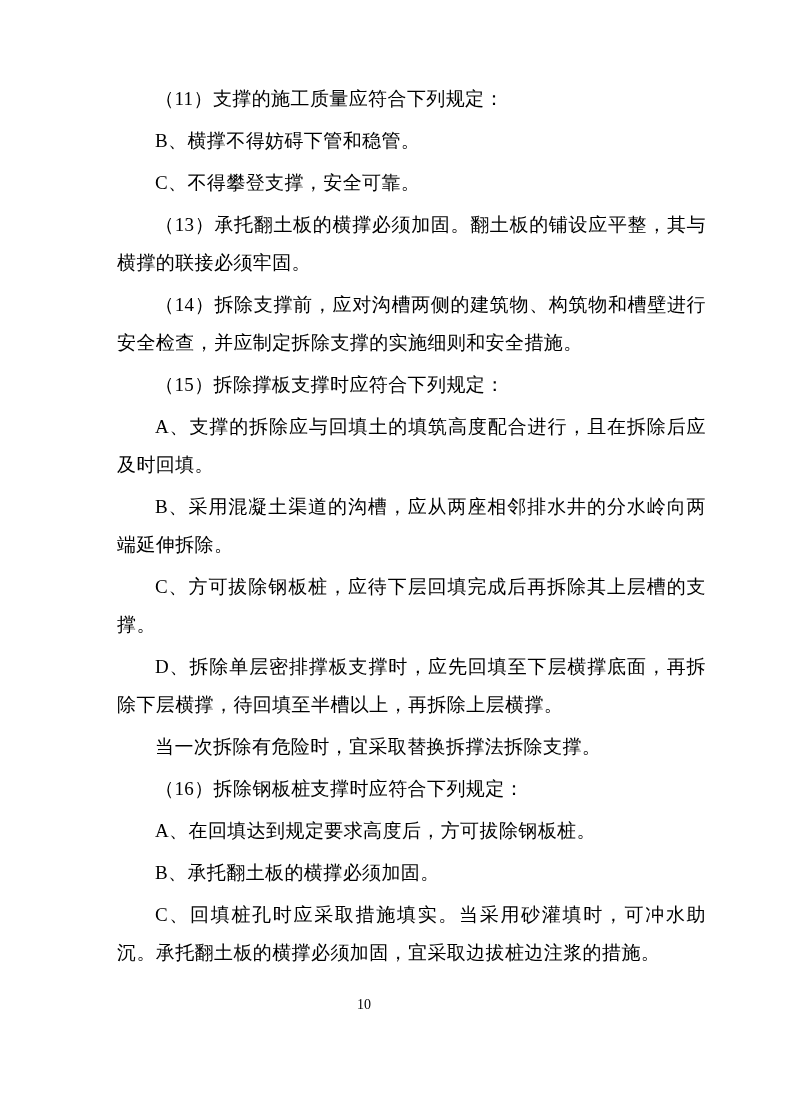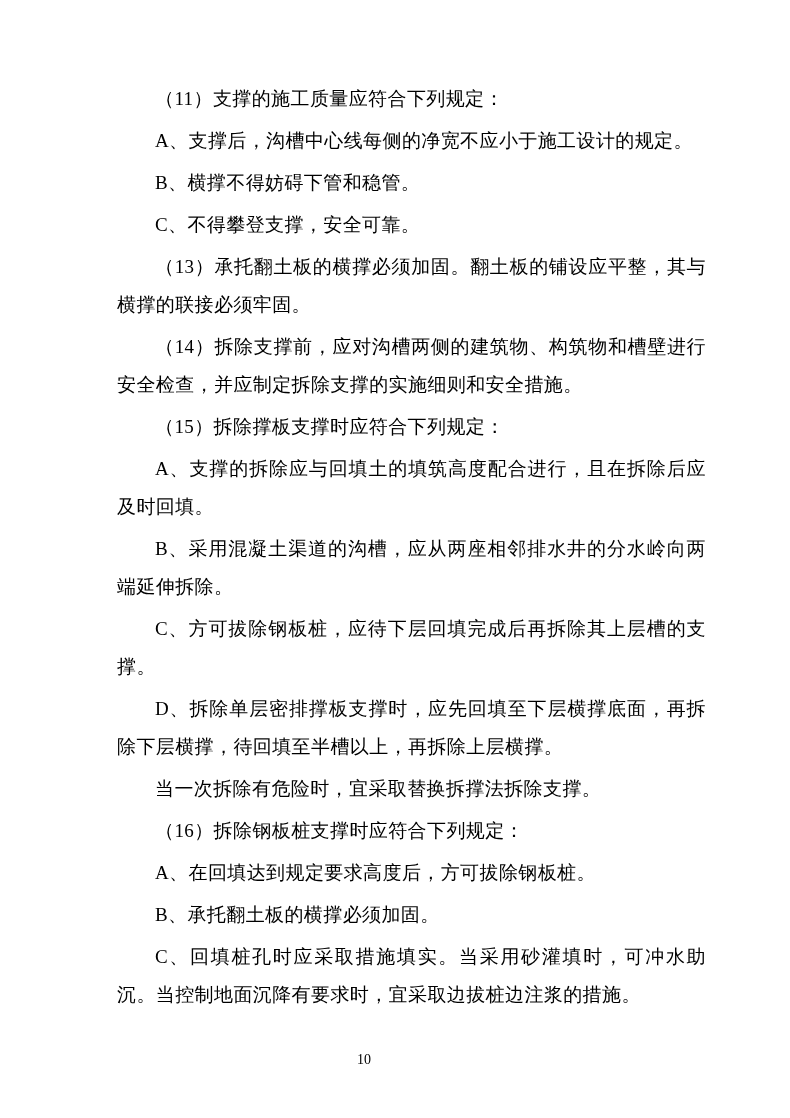--- a/index.html
+++ b/index.html
@@ -29,44 +29,43 @@
     line-height: 38px;
     text-align: justify;
     text-justify: inter-character;
     text-indent: 2em;
     letter-spacing: 0.4px;
     word-break: break-all;
   }
   .footer {
     position: absolute;
     left: 0;
-    top: 1050px;
+    top: 995px;
     width: 728px;
     text-align: center;
     font-size: 14px;
     line-height: 20px;
     color: #000000;
   }
 </style>
 </head>
 <body>
 
 <div class="page">
   <div class="content">
     <p class="para">（11）支撑的施工质量应符合下列规定：</p>
-    <p class="para">A、支撑后，沟槽中心线每侧的净宽不应小于施工设计的规定。</p>
     <p class="para">B、横撑不得妨碍下管和稳管。</p>
     <p class="para">C、不得攀登支撑，安全可靠。</p>
     <p class="para">（13）承托翻土板的横撑必须加固。翻土板的铺设应平整，其与横撑的联接必须牢固。</p>
     <p class="para">（14）拆除支撑前，应对沟槽两侧的建筑物、构筑物和槽壁进行安全检查，并应制定拆除支撑的实施细则和安全措施。</p>
     <p class="para">（15）拆除撑板支撑时应符合下列规定：</p>
     <p class="para">A、支撑的拆除应与回填土的填筑高度配合进行，且在拆除后应及时回填。</p>
     <p class="para">B、采用混凝土渠道的沟槽，应从两座相邻排水井的分水岭向两端延伸拆除。</p>
     <p class="para">C、方可拔除钢板桩，应待下层回填完成后再拆除其上层槽的支撑。</p>
     <p class="para">D、拆除单层密排撑板支撑时，应先回填至下层横撑底面，再拆除下层横撑，待回填至半槽以上，再拆除上层横撑。</p>
     <p class="para">当一次拆除有危险时，宜采取替换拆撑法拆除支撑。</p>
     <p class="para">（16）拆除钢板桩支撑时应符合下列规定：</p>
     <p class="para">A、在回填达到规定要求高度后，方可拔除钢板桩。</p>
     <p class="para">B、承托翻土板的横撑必须加固。</p>
-    <p class="para">C、回填桩孔时应采取措施填实。当采用砂灌填时，可冲水助沉。当控制地面沉降有要求时，宜采取边拔桩边注浆的措施。</p>
+    <p class="para">C、回填桩孔时应采取措施填实。当采用砂灌填时，可冲水助沉。承托翻土板的横撑必须加固，宜采取边拔桩边注浆的措施。</p>
   </div>
   <div class="footer">10</div>
 </div>
 
 </body></html>

